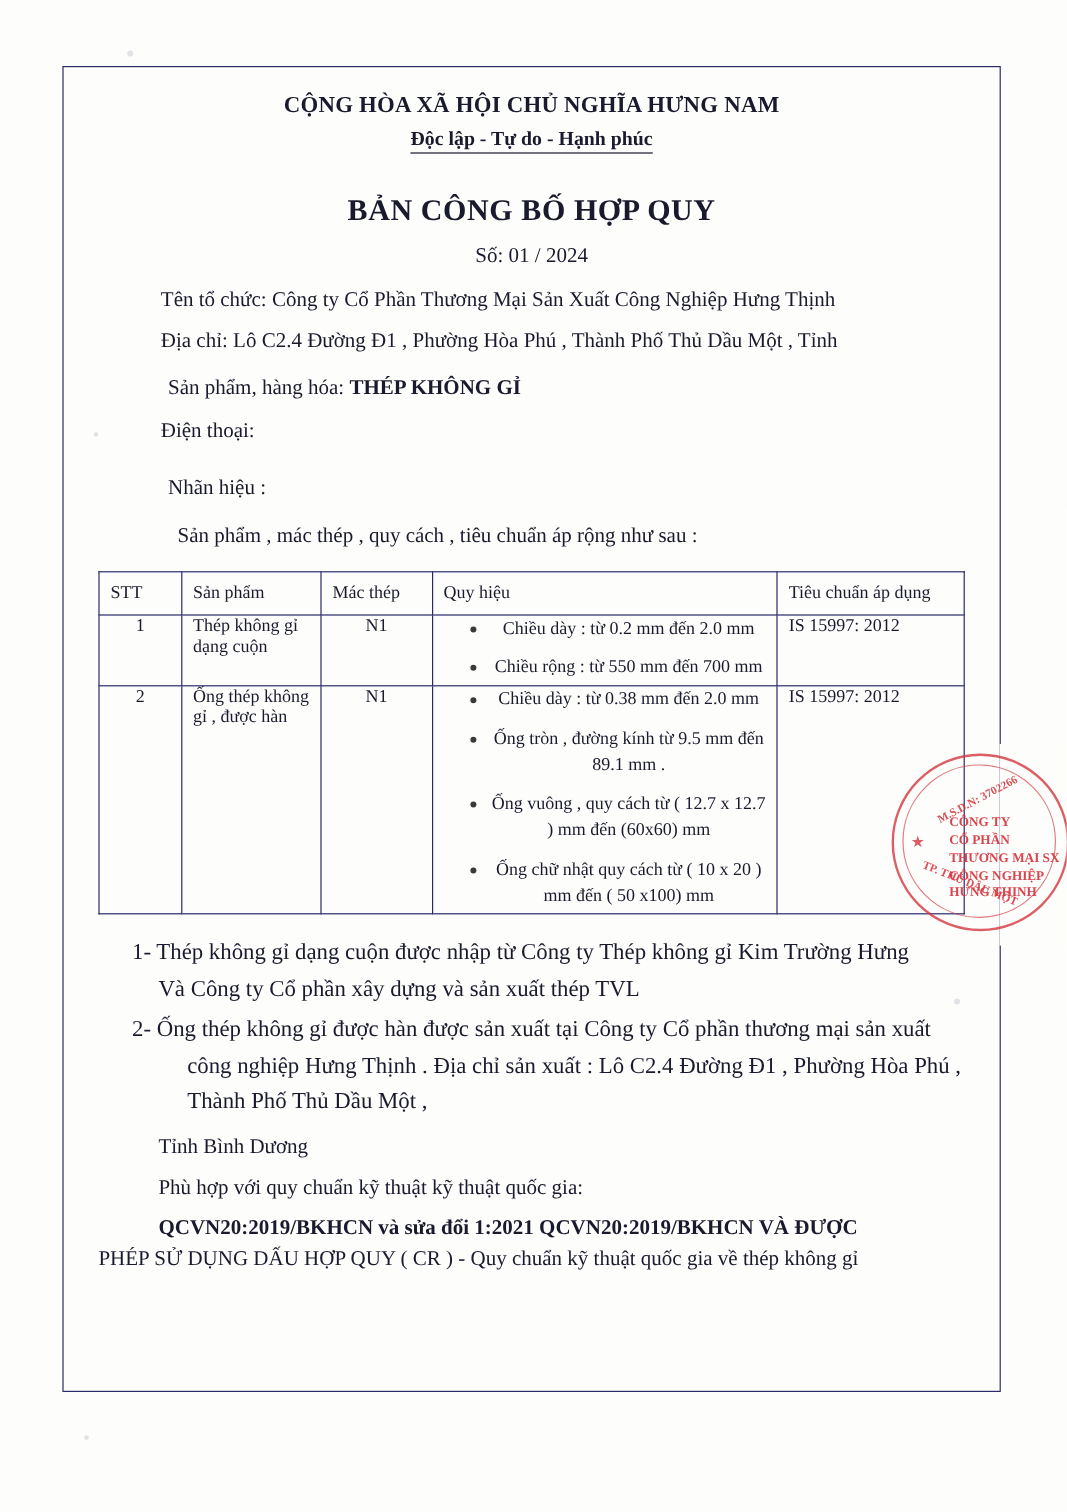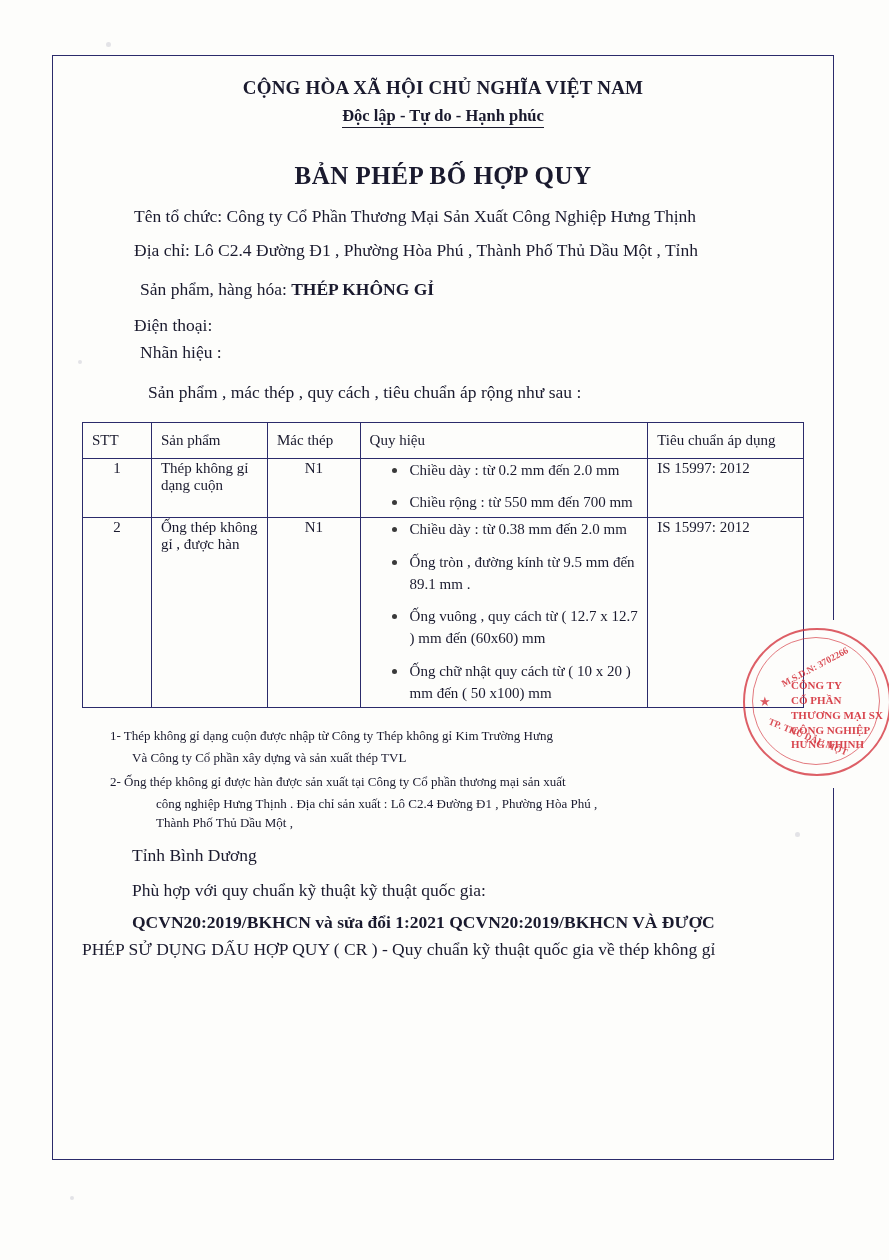--- a/index.html
+++ b/index.html
@@ -97,41 +97,42 @@
   .col-sp    { width: 118px; }
   .col-mac   { width: 90px;  text-align: center; }
   .col-quy   { width: 332px; }
   .col-tc    { width: 170px; }
   td.c-center { text-align: center; }
   .justify-cell { text-align: justify; }
   ul.specs {
     margin: 0;
     padding-left: 22px;
     list-style: none;
+    text-align: center;
   }
   ul.specs li {
     position: relative;
     margin: 0 0 11px 0;
     line-height: 1.45;
     padding-left: 18px;
   }
   ul.specs li:last-child { margin-bottom: 2px; }
   ul.specs li:before {
     content: "";
     position: absolute;
     left: 0;
     top: 8px;
     width: 5px;
     height: 5px;
     background: #3a3a3a;
     border-radius: 50%;
   }
   .notes {
     margin-top: 18px;
-    font-size: 13px;
+    font-size: 19px;
     line-height: 1.52;
   }
   .note-item {
     padding-left: 50px;
     text-indent: -22px;
     margin-bottom: 2px;
   }
   .note-cont {
     padding-left: 50px;
   }
@@ -238,35 +239,36 @@
   <div class="spot" style="left:106px; top:42px; width:5px; height:5px;"></div>
   <div class="spot" style="left:78px; top:360px; width:4px; height:4px;"></div>
   <div class="spot" style="left:795px; top:832px; width:5px; height:5px;"></div>
   <div class="spot" style="left:70px; top:1196px; width:4px; height:4px;"></div>
 
   <div class="doc-border"></div>
 
   <div class="content">
 
     <div class="center">
-      <div class="national-title">CỘNG HÒA XÃ HỘI CHỦ NGHĨA VIỆT NAM</div>
+      <div class="national-title">CỘNG HÒA XÃ HỘI CHỦ NGHĨA HƯNG NAM</div>
       <div style="margin-top:2px;">
         <span class="national-sub">Độc lập - Tự do - Hạnh phúc</span>
       </div>
-      <div class="doc-title">BẢN PHÉP BỐ HỢP QUY</div>
+      <div class="doc-title">BẢN CÔNG BỐ HỢP QUY</div>
+      <div class="doc-number">Số: 01 / 2024</div>
     </div>
 
     <div class="para indent-1">Tên tổ chức: Công ty Cổ Phần Thương Mại Sản Xuất Công Nghiệp Hưng Thịnh</div>
     <div class="para indent-1" style="margin-top:8px;">Địa chỉ: Lô C2.4 Đường Đ1 , Phường Hòa Phú , Thành Phố Thủ Dầu Một , Tỉnh</div>
     <div class="para indent-2" style="margin-top:12px;">
       <span>Sản phẩm, hàng hóa: </span><span class="bold">THÉP KHÔNG GỈ</span>
     </div>
 
     <div class="para indent-1" style="margin-top:10px;">Điện thoại:</div>
-    <div class="para indent-2" style="margin-top:1px;">Nhãn hiệu :</div>
+    <div class="para indent-2" style="margin-top:22px;">Nhãn hiệu :</div>
     <div class="para indent-3" style="margin-top:14px;">Sản phẩm , mác thép , quy cách , tiêu chuẩn áp rộng như sau :</div>
 
     <table class="tbl">
       <thead>
         <tr>
           <th class="col-stt">STT</th>
           <th class="col-sp">Sản phẩm</th>
           <th class="col-mac">Mác thép</th>
           <th class="col-quy">Quy hiệu</th>
           <th class="col-tc">Tiêu chuẩn áp dụng</th>

